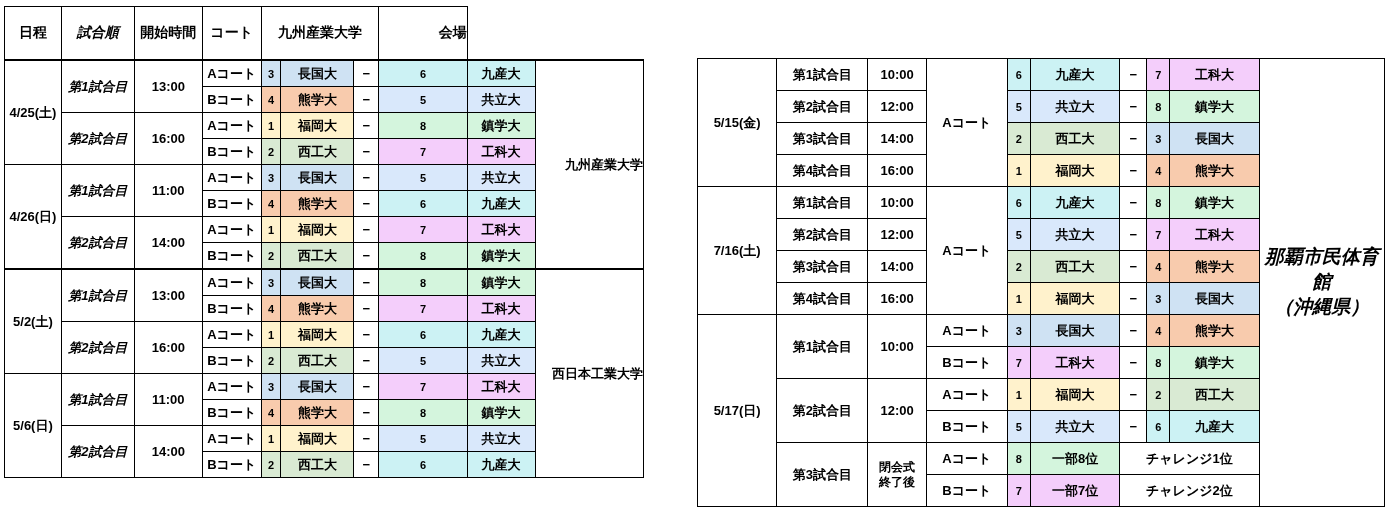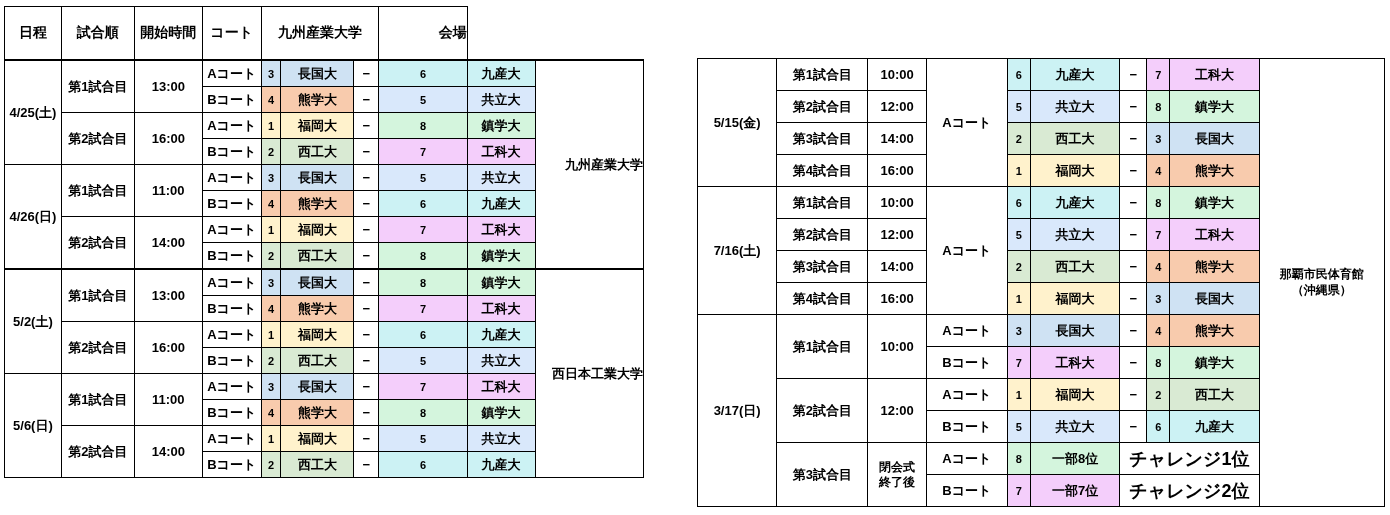--- a/index.html
+++ b/index.html
@@ -21,21 +21,21 @@
     font-size:13px;
     padding:0;
     white-space:nowrap;
   }
   
   #left-sheet{left:4px;top:6px;}
   #left-sheet table{width:640px;}
   #left-sheet td,#left-sheet th{height:25px;}
   .hdr{height:52px !important;font-size:14px;}
   .col-date{width:60px;}
-  .col-order{width:78px;}
+  .col-order{width:78px;font-style:italic;}
   .col-time{width:72px;}
   .col-court{width:62px;}
   .col-num{width:22px;font-size:11px;font-weight:bold;text-align:center;}
   .col-team{width:80px;}
   .col-vs{width:28px;}
   .col-venue{width:115px;text-align:right;}
   .thick-top td{border-top:2px solid #000;}
   
   .t-blue{background:#cfe2f3;}
   .t-pink{background:#f8cbad;}
@@ -49,22 +49,22 @@
   #right-sheet{left:697px;top:58px;}
   #right-sheet table{width:688px;}
   #right-sheet td{height:31px;}
   .r-col-date{width:78px;}
   .r-col-order{width:90px;}
   .r-col-time{width:57px;}
   .r-col-court{width:80px;}
   .r-col-team{width:88px;}
   .r-col-vs{width:26px;}
   .r-col-venue{width:124px;}
-  .challenge{font-size:18px;background:#ffffff;}
-  .venue-txt{line-height:1.3;white-space:normal;font-size:12px;}
+  .challenge{font-size:13px;background:#ffffff;}
+  .venue-txt{line-height:1.3;white-space:normal;font-size:19px;font-style:italic;}
   .closing{font-size:12px;line-height:1.2;white-space:normal;}
 </style>
 </head>
 <body>
 
 <div class="sheet" id="left-sheet">
   <table>
     <thead>
       <tr>
         <th class="hdr col-date">日程</th>
@@ -307,21 +307,21 @@
         <tr>
           <td class="r-col-order">第4試合目</td>
           <td class="r-col-time">16:00</td>
           <td class="col-num t-yellow">1</td>
           <td class="r-col-team t-yellow">福岡大</td>
           <td class="r-col-vs">−</td>
           <td class="col-num t-blue">3</td>
           <td class="r-col-team t-blue">長国大</td>
         </tr>
         <tr>
-          <td class="r-col-date" rowspan="6">3/17(日)</td>
+          <td class="r-col-date" rowspan="6">5/17(日)</td>
           <td class="r-col-order" rowspan="2">第1試合目</td>
           <td class="r-col-time" rowspan="2">10:00</td>
           <td class="r-col-court">Aコート</td>
           <td class="col-num t-blue">3</td>
           <td class="r-col-team t-blue">長国大</td>
           <td class="r-col-vs">−</td>
           <td class="col-num t-pink">4</td>
           <td class="r-col-team t-pink">熊学大</td>
         </tr>
         <tr>

